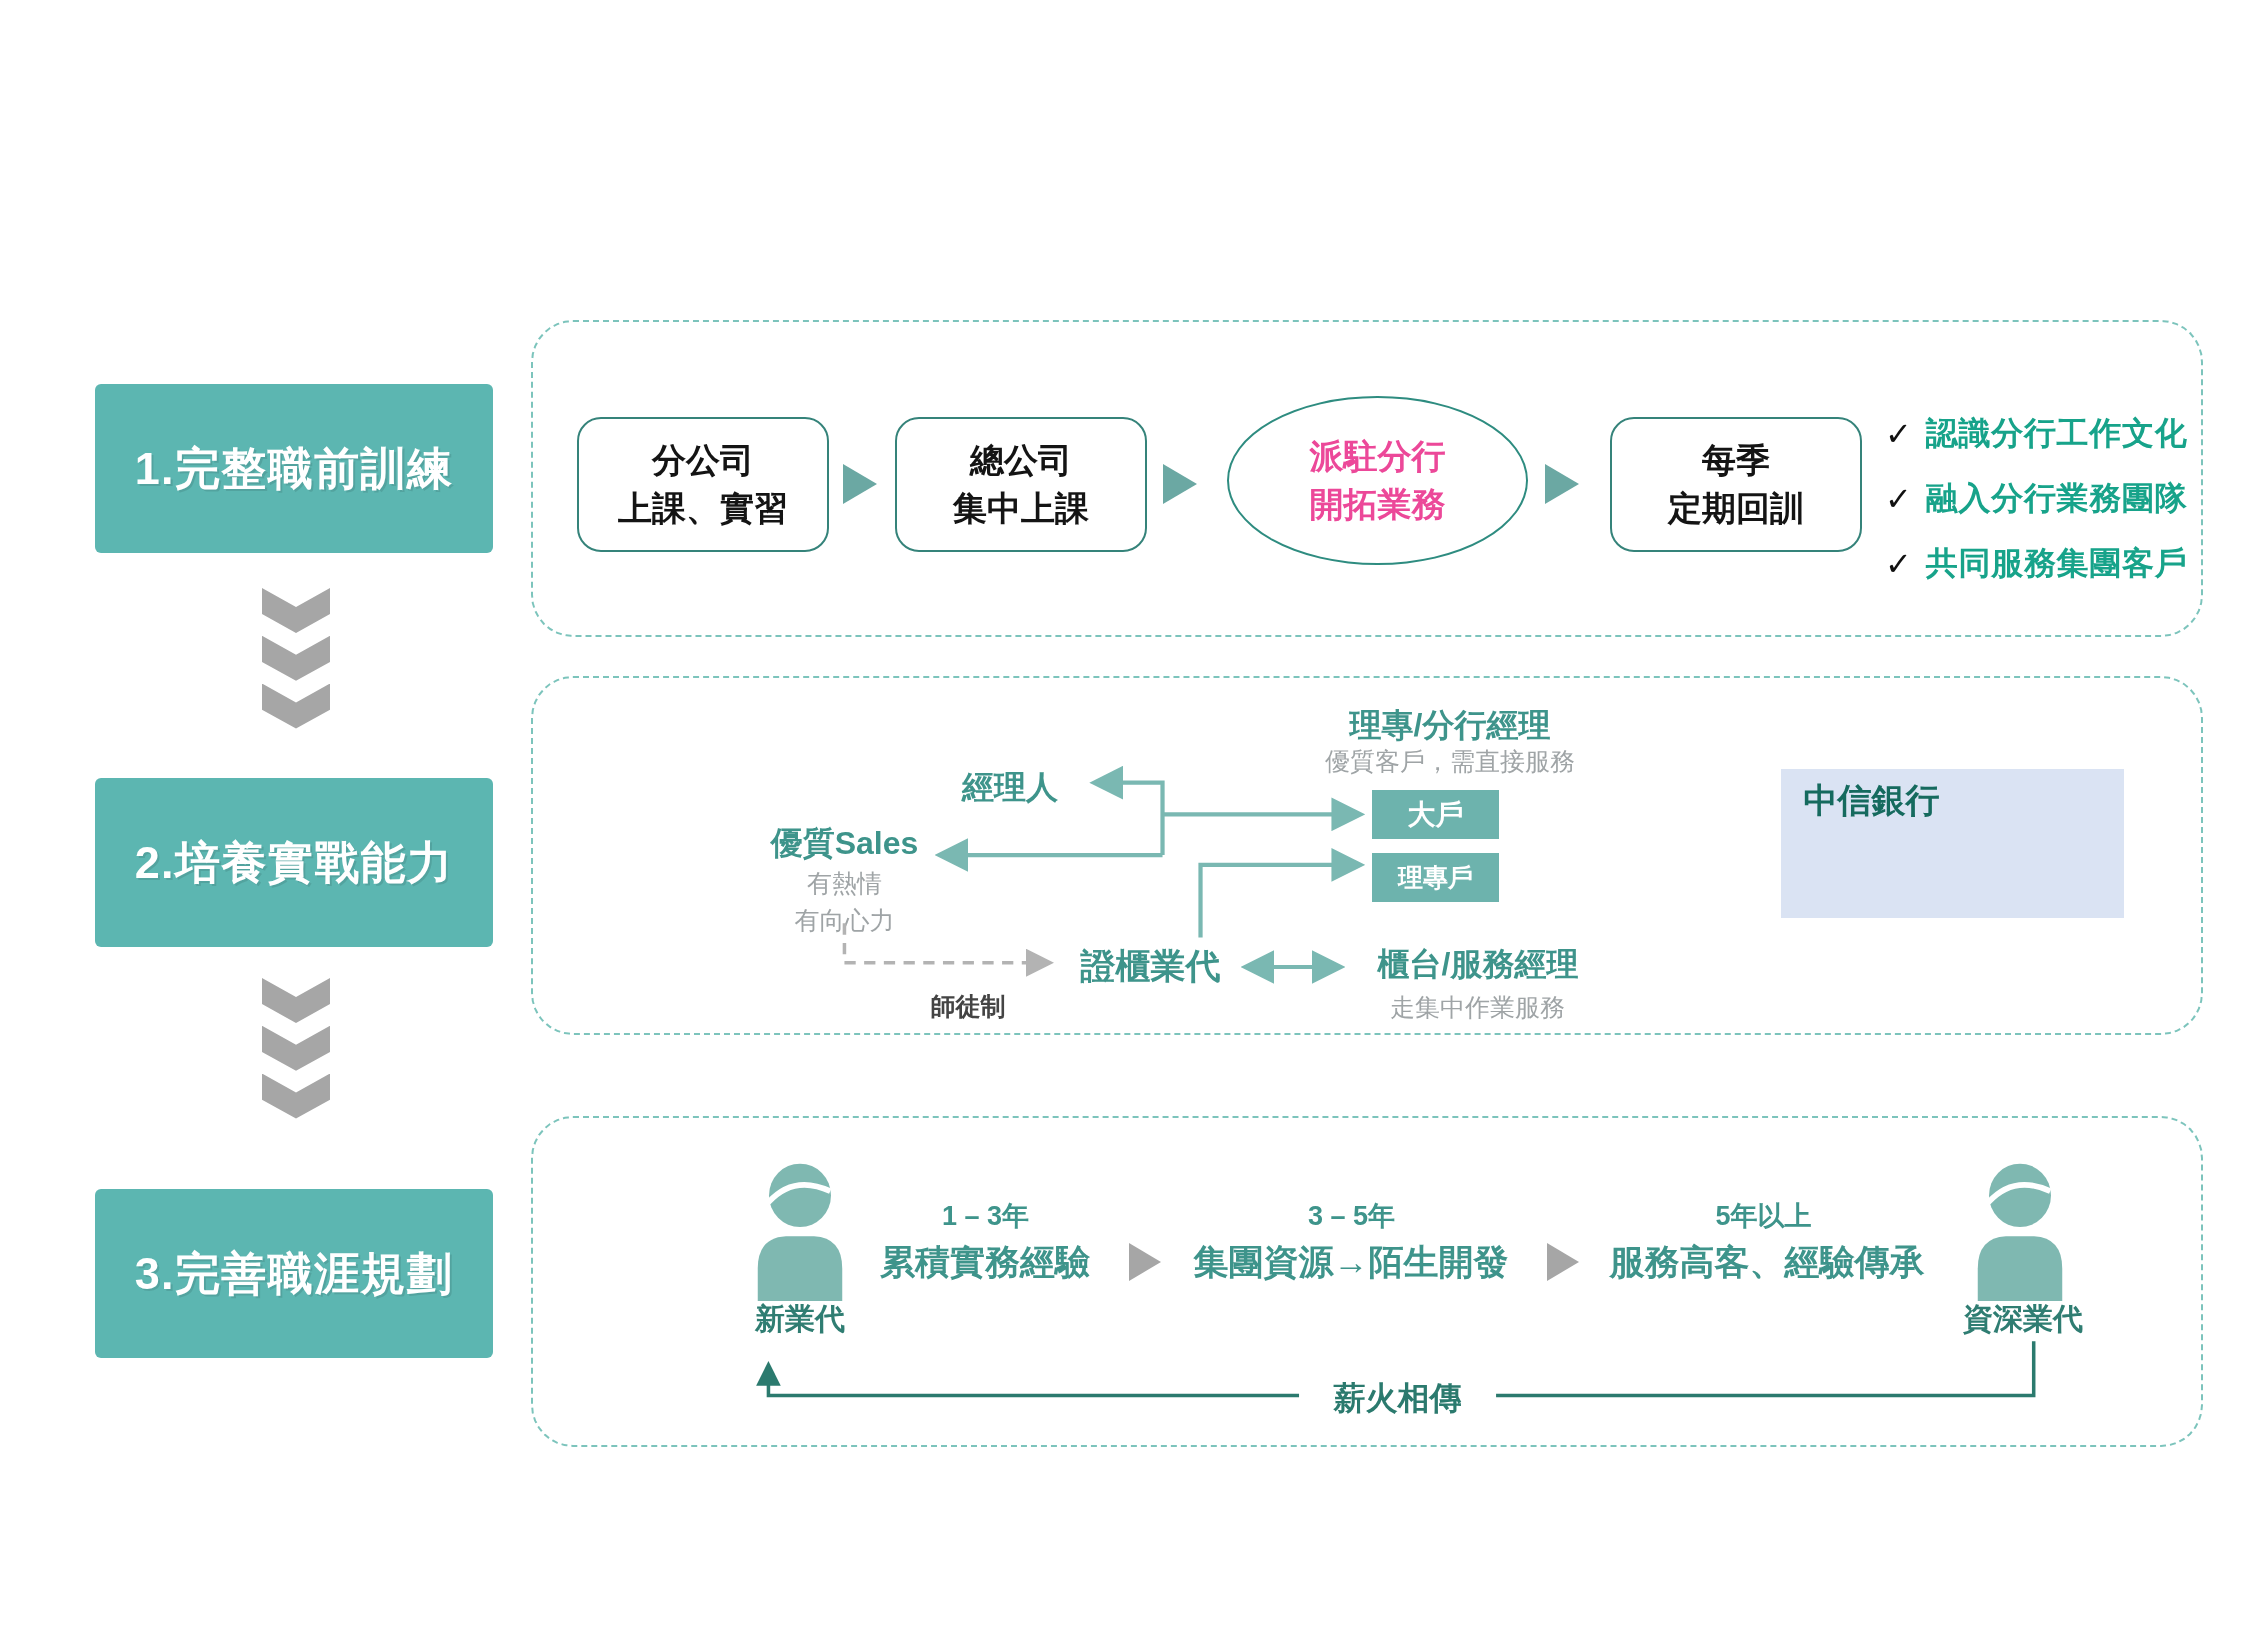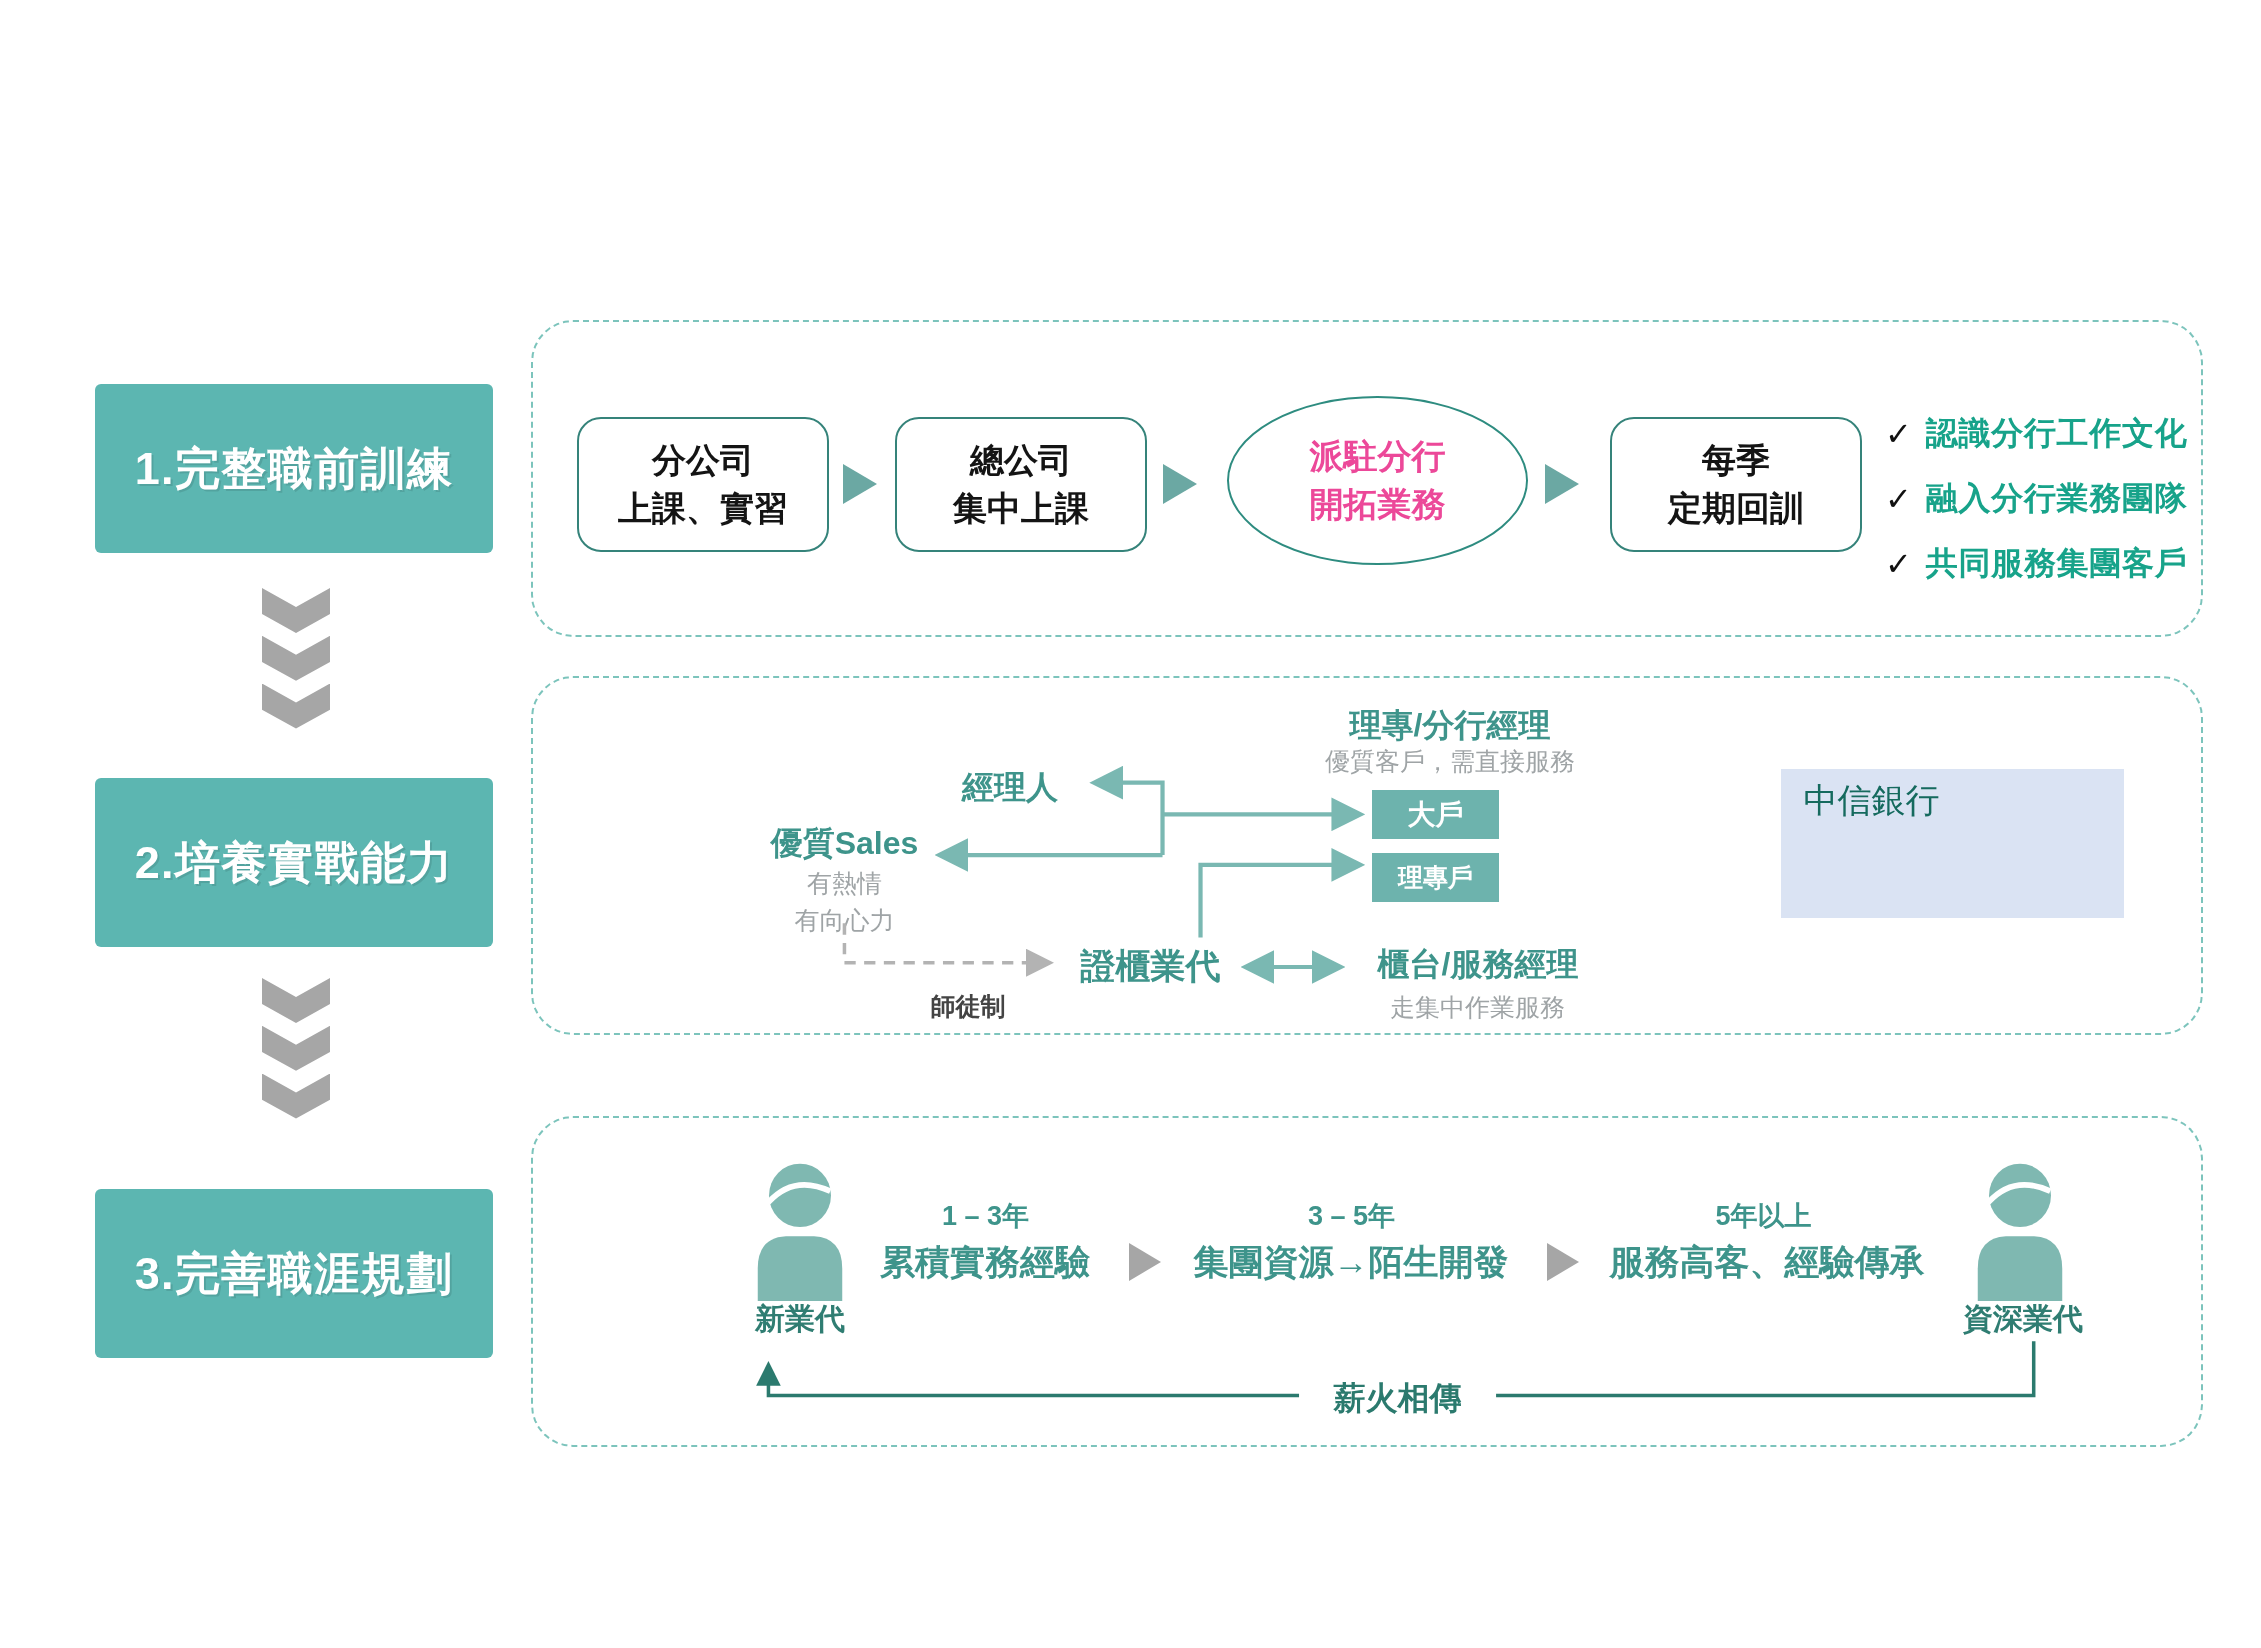--- a/index.html
+++ b/index.html
@@ -48,21 +48,21 @@
   .check-text{font-size:32px;font-weight:800;color:#17a38a;letter-spacing:0.7px;}
   
   .t-teal{color:#3e948b;font-weight:800;white-space:nowrap;}
   .t-gray{color:#9fa4a6;font-weight:400;white-space:nowrap;}
   .small-box{
     width:127px;height:49px;background:#6db3ad;color:#ffffff;font-weight:800;
     display:flex;align-items:center;justify-content:center;white-space:nowrap;
   }
   .bank-box{
     left:1781px;top:769px;width:343px;height:149px;background:#dae3f3;
-    padding:7px 0 0 22.5px;box-sizing:border-box;font-size:34px;font-weight:400;line-height:1.42;
+    padding:7px 0 0 22.5px;box-sizing:border-box;font-size:34px;font-weight:700;line-height:1.42;
     white-space:nowrap;
   }
   .bank-dark{color:#156a5e;}
   .bank-green{color:#29c08e;}
   .mentor-label{color:#444444;font-weight:800;white-space:nowrap;}
   
   .person-label{color:#2f7d72;font-size:30px;font-weight:800;text-align:center;white-space:nowrap;}
   .period{font-size:27px;font-weight:600;color:#3e948b;text-align:center;white-space:nowrap;}
   .milestone{font-size:35px;font-weight:800;color:#3e948b;text-align:center;white-space:nowrap;}
   .legacy{font-size:32px;font-weight:700;color:#2b7a6e;text-align:center;white-space:nowrap;}

